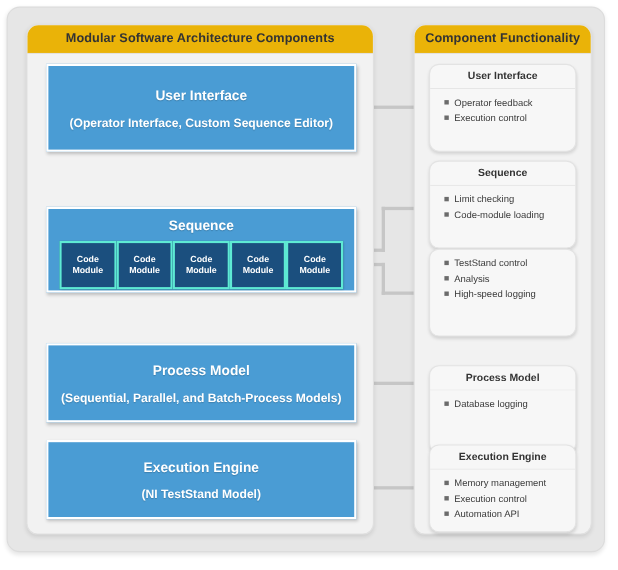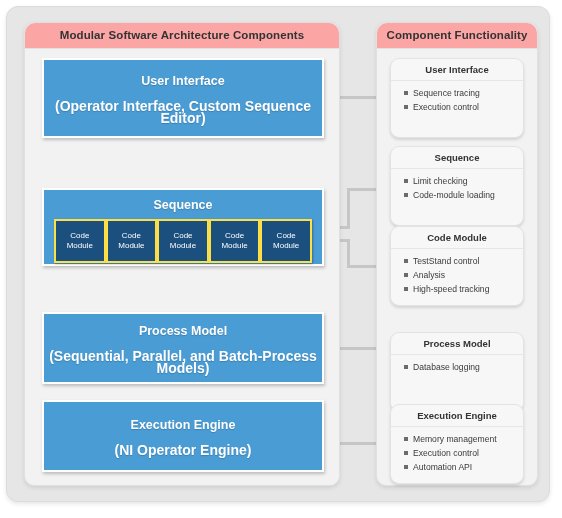--- a/index.html
+++ b/index.html
@@ -57,21 +57,21 @@
     height: 464px;
   }
   .panel-title {
     height: 25px;
     line-height: 25px;
     text-align: center;
     font-size: 11.5px;
     font-weight: bold;
     color: #333333;
     border-bottom: 1px solid #e2e2e2;
-    background: #fca5a5;
+    background: #eab308;
     border-radius: 10px 10px 0 0;
     letter-spacing: 0.1px;
   }
 
   
   .block {
     position: absolute;
     background: #4a9cd4;
     border: 2px solid #ffffff;
     box-sizing: border-box;
@@ -83,21 +83,21 @@
     align-items: center;
     justify-content: center;
   }
   .block-title {
     font-size: 12.5px;
     font-weight: bold;
     line-height: 16px;
     text-shadow: 0 1px 1px rgba(0,0,0,0.18);
   }
   .block-sub {
-    font-size: 14px;
+    font-size: 11px;
     font-weight: bold;
     line-height: 12px;
     margin-top: 11px;
     text-shadow: 0 1px 1px rgba(0,0,0,0.18);
   }
 
   #blk-ui       { left: 42px; top: 58px;  width: 282px; height: 80px; }
   #blk-sequence { left: 42px; top: 188px; width: 282px; height: 78px;
                   justify-content: flex-start; padding-top: 7px; }
   #blk-process  { left: 42px; top: 312px; width: 282px; height: 72px; }
@@ -107,27 +107,27 @@
   .module-row {
     display: flex;
     justify-content: space-between;
     width: 258px;
     margin-top: 6px;
   }
   .code-module {
     width: 64px;
     height: 44px;
     background: #1b4f7e;
-    border: 2px solid #fde047;
+    border: 2px solid #5eead4;
     box-sizing: border-box;
     display: flex;
     align-items: center;
     justify-content: center;
     font-size: 8px;
-    font-weight: normal;
+    font-weight: bold;
     line-height: 10px;
     color: #ffffff;
     box-shadow: 1px 1px 2px rgba(0,0,0,0.30);
     text-align: center;
   }
 
   
   .card {
     position: absolute;
     left: 390px;
@@ -240,49 +240,48 @@
     </div>
   </div>
 
   <div class="block" id="blk-process">
     <div class="block-title">Process Model</div>
     <div class="block-sub">(Sequential, Parallel, and Batch-Process Models)</div>
   </div>
 
   <div class="block" id="blk-engine">
     <div class="block-title">Execution Engine</div>
-    <div class="block-sub">(NI Operator Engine)</div>
+    <div class="block-sub">(NI TestStand Model)</div>
   </div>
 
   <div class="panel panel-right">
     <div class="panel-title">Component Functionality</div>
   </div>
 
   <div class="card" id="card-ui">
     <div class="card-title">User Interface</div>
     <ul class="card-list">
-      <li>Sequence tracing</li>
+      <li>Operator feedback</li>
       <li>Execution control</li>
     </ul>
   </div>
 
   <div class="card" id="card-seq">
     <div class="card-title">Sequence</div>
     <ul class="card-list">
       <li>Limit checking</li>
       <li>Code-module loading</li>
     </ul>
   </div>
 
   <div class="card" id="card-code">
-    <div class="card-title">Code Module</div>
     <ul class="card-list">
       <li>TestStand control</li>
       <li>Analysis</li>
-      <li>High-speed tracking</li>
+      <li>High-speed logging</li>
     </ul>
   </div>
 
   <div class="card" id="card-process">
     <div class="card-title">Process Model</div>
     <ul class="card-list">
       <li>Database logging</li>
     </ul>
   </div>
 

